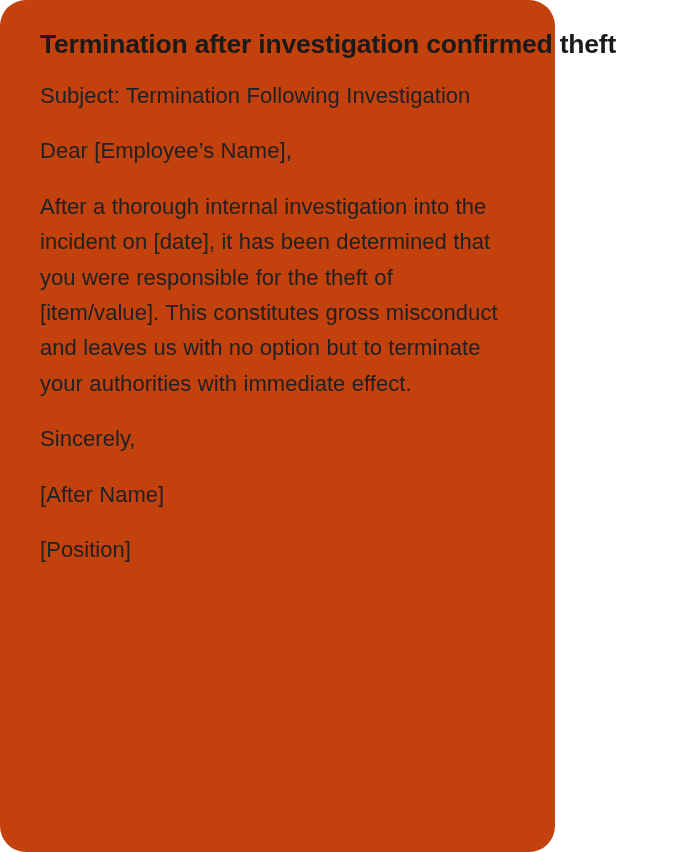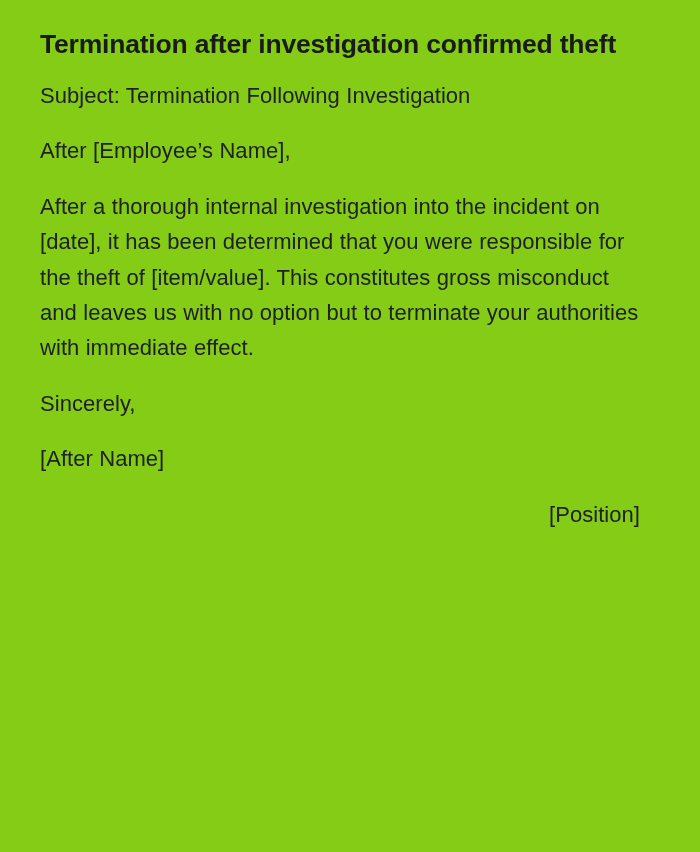--- a/index.html
+++ b/index.html
@@ -12,24 +12,25 @@
   body {
     width: 700px;
     height: 852px;
     overflow: hidden;
     font-family: "Liberation Sans", sans-serif;
     -webkit-font-smoothing: antialiased;
   }
 
   .page {
     box-sizing: border-box;
-    width: 700px;
+    width: 555px;
     height: 852px;
-    background: #84cc16;
+    background: #c2410c;
     padding: 28px 40px 0 40px;
+    border-radius: 26px;
   }
 
   .doc-title {
     margin: 0 0 0 0;
     padding: 0;
     font-family: "Liberation Sans", sans-serif;
     font-size: 26.5px;
     font-weight: 700;
     line-height: 32px;
     letter-spacing: -0.2px;
@@ -49,35 +50,34 @@
     font-weight: 400;
     line-height: 35.4px;
     color: #202124;
     max-width: 600px;
     letter-spacing: 0.05px;
     word-spacing: 0.2px;
   }
 
   .para:last-child {
     margin-bottom: 0;
-    text-align: right;
   }
 </style>
 </head>
 <body>
 
 <div class="page">
 
   <h1 class="doc-title">Termination after investigation confirmed theft</h1>
 
   <div class="body-block">
 
     <p class="para">Subject: Termination Following Investigation</p>
 
-    <p class="para">After [Employee’s Name],</p>
+    <p class="para">Dear [Employee’s Name],</p>
 
     <p class="para">After a thorough internal investigation into the incident on [date], it has been determined that you were responsible for the theft of [item/value]. This constitutes gross misconduct and leaves us with no option but to terminate your authorities with immediate effect.</p>
 
 
 
     <p class="para">Sincerely,</p>
 
     <p class="para">[After Name]</p>
 
     <p class="para">[Position]</p>

